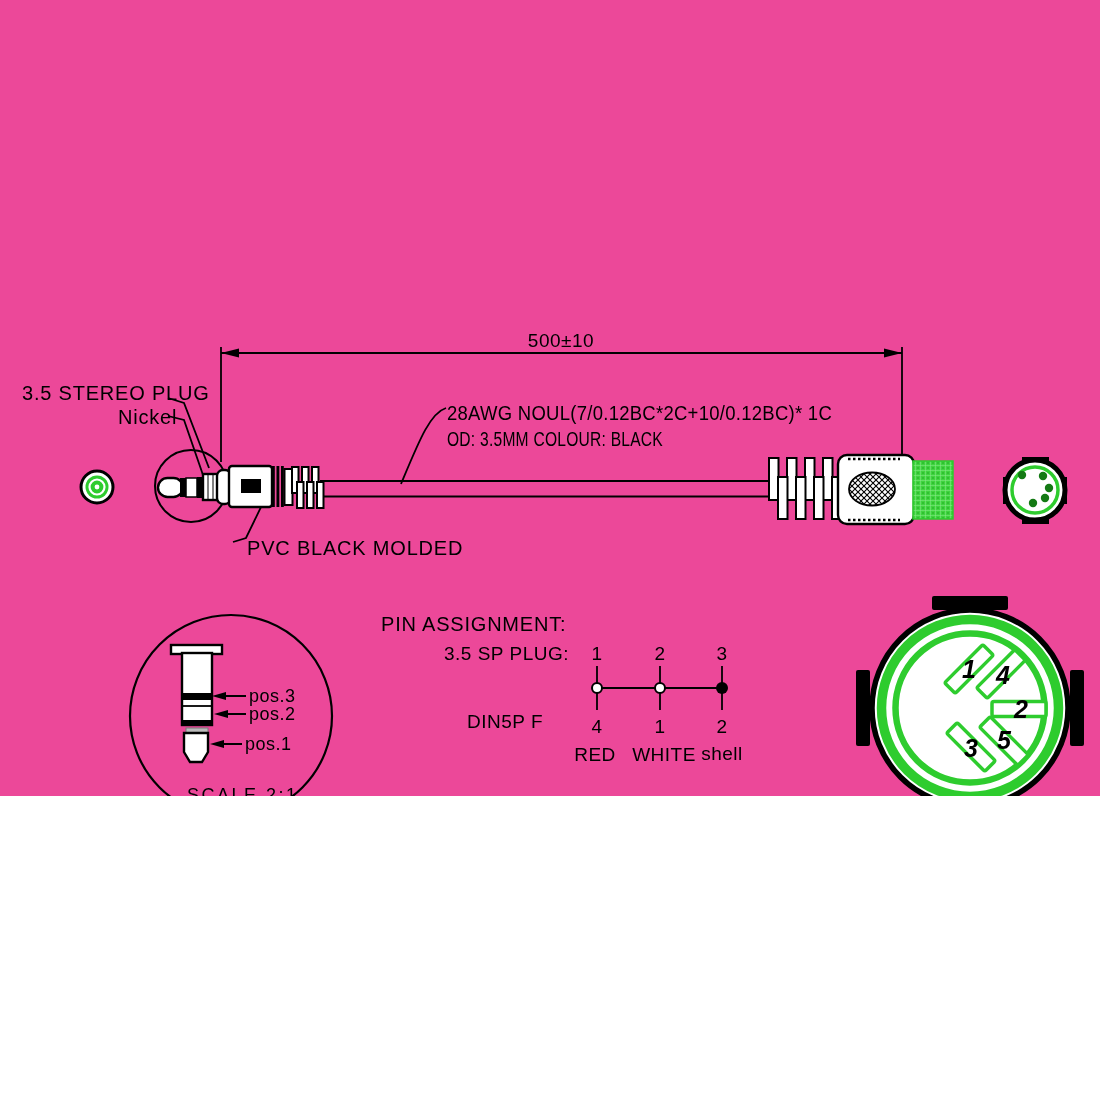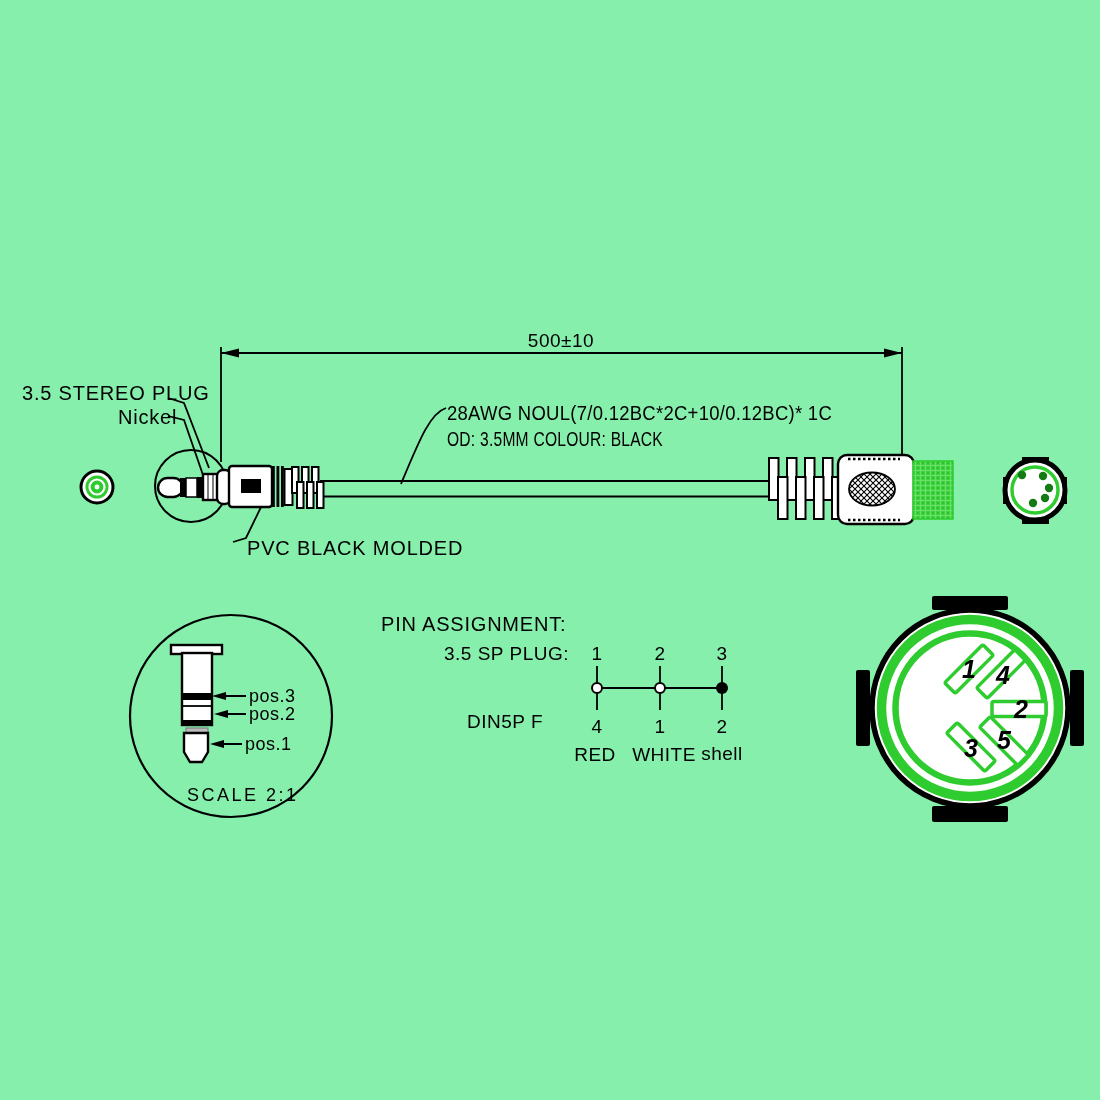--- a/index.html
+++ b/index.html
@@ -1,17 +1,17 @@
 <!DOCTYPE html>
 <html><head>
 <meta charset="utf-8">
 <style>
   html,body{margin:0;padding:0;background:#ffffff;}
   .canvas{
-    position:relative;width:1100px;height:1100px;background:#86efac;overflow:hidden;
+    position:relative;width:1100px;height:796px;background:#ec4899;overflow:hidden;
     font-family:"Liberation Sans", sans-serif;
   }
   svg text{
     font-family:"Liberation Sans", sans-serif;
     fill:#000000;
   }
   .t20{font-size:20px;letter-spacing:0.8px;}
   .t19{font-size:19px;letter-spacing:0.5px;}
   .t18{font-size:18px;letter-spacing:0.5px;}
   .t21{font-size:20px;letter-spacing:0.3px;}

